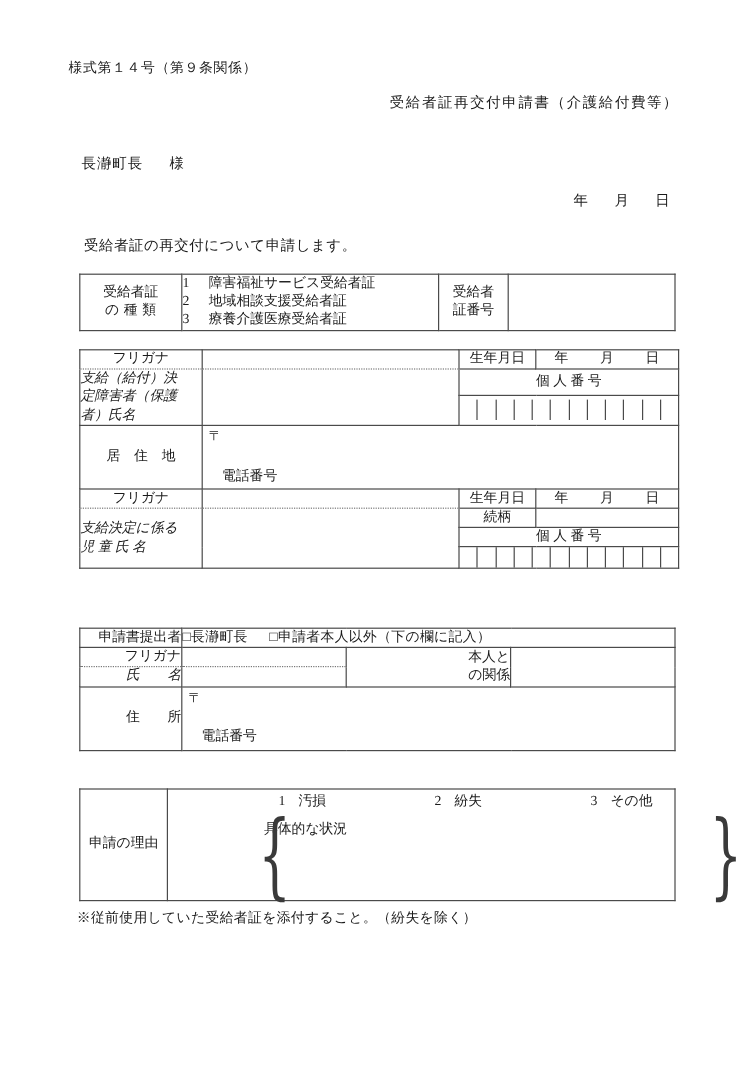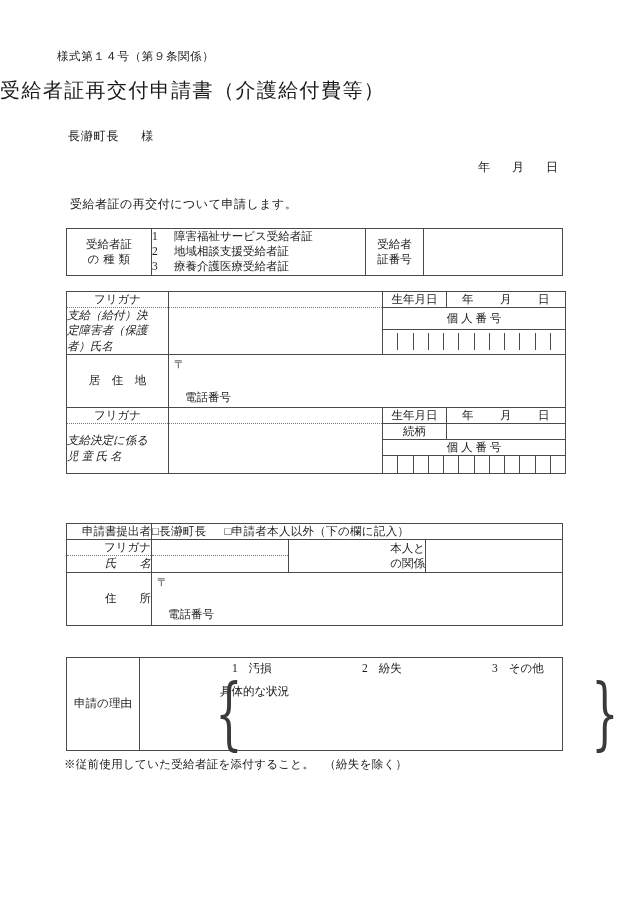--- a/index.html
+++ b/index.html
@@ -28,22 +28,22 @@
     top: 49px;
     font-size: 11.5px;
     letter-spacing: 0.6px;
     white-space: nowrap;
   }
   .doc-title {
     position: absolute;
     left: 0;
     right: 0;
     top: 77px;
-    text-align: left;
-    font-size: 20px;
+    text-align: right;
+    font-size: 12px;
     letter-spacing: 1.4px;
     white-space: nowrap;
   }
   .addressee {
     position: absolute;
     left: 68px;
     top: 128px;
     font-size: 12px;
     letter-spacing: 0.8px;
     white-space: nowrap;
@@ -195,21 +195,21 @@
   .brace-r { left: 440px; top: 55px; }
 
   .footnote {
     position: absolute;
     left: 64px;
     top: 757px;
     font-size: 11.5px;
     letter-spacing: 0.3px;
     white-space: nowrap;
   }
-  .footnote .tail { margin-left: 10px; }
+  .footnote .tail { margin-left: 0; }
 </style>
 </head>
 <body>
 
 <div class="page">
 
   <div class="form-no">様式第１４号（第９条関係）</div>
 
   <div class="doc-title">受給者証再交付申請書（介護給付費等）</div>
 

